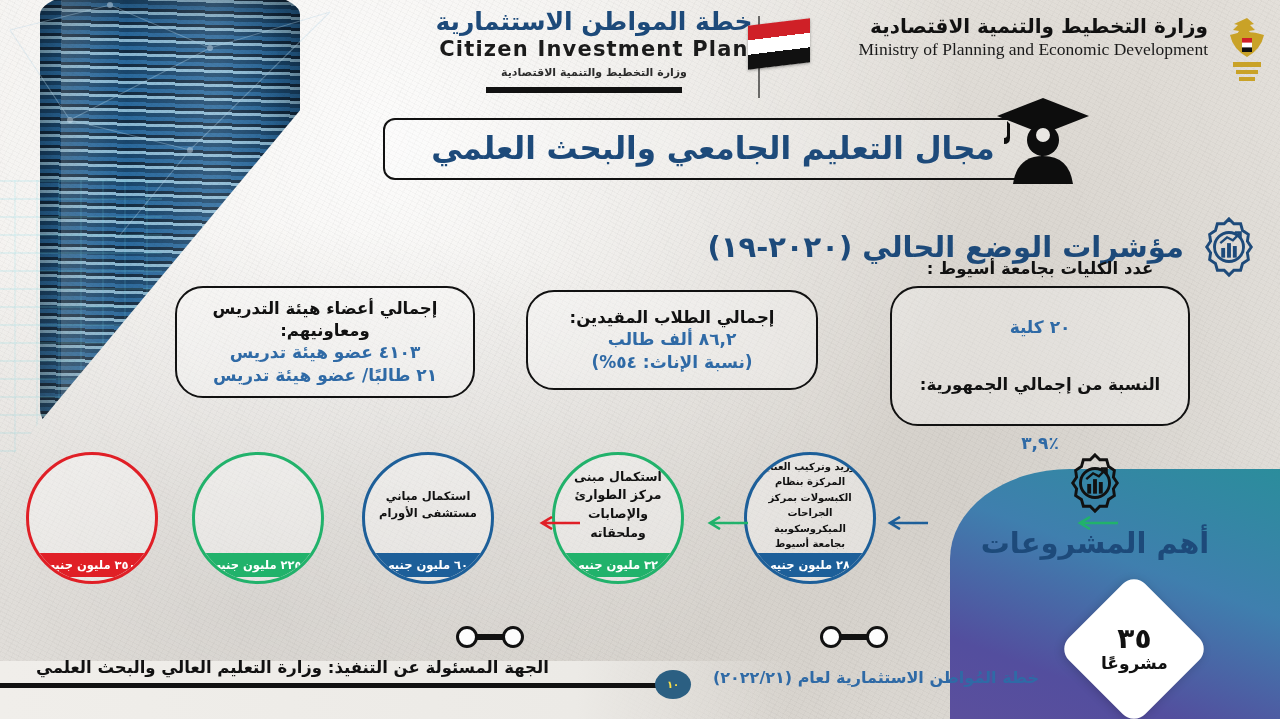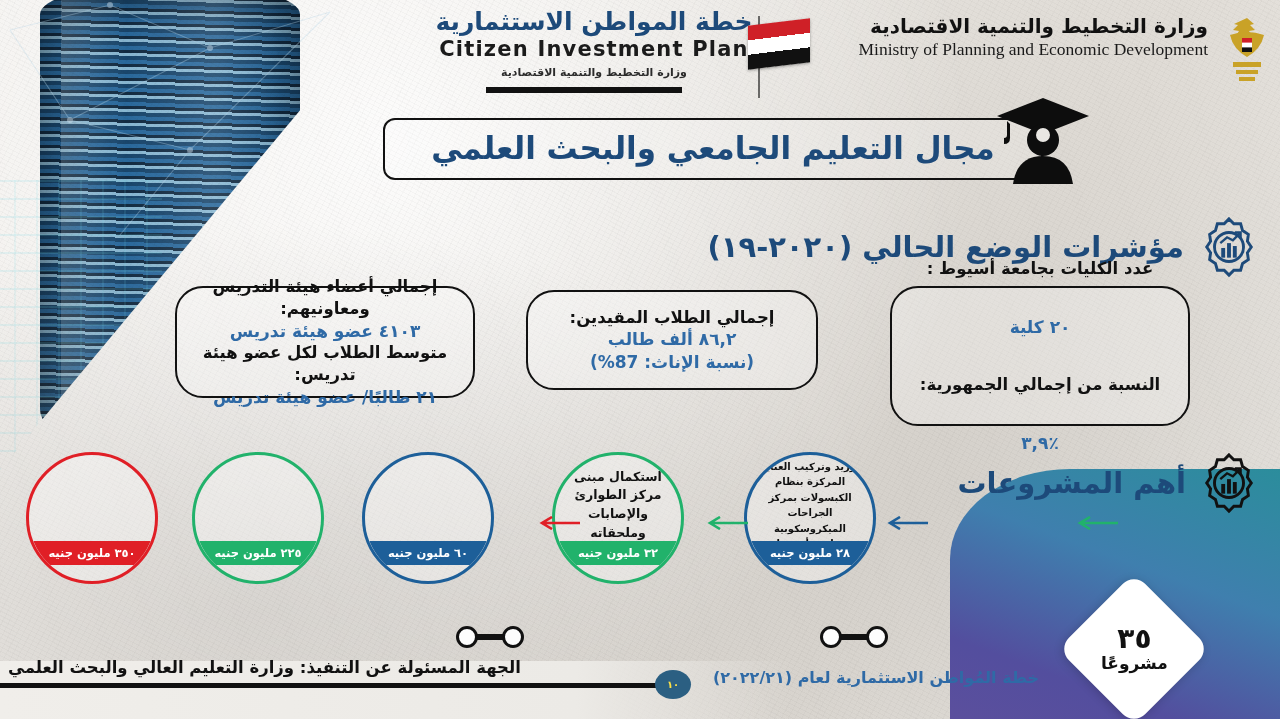--- a/index.html
+++ b/index.html
@@ -162,38 +162,38 @@
     position:absolute; top:0; width:22px; height:22px; border-radius:50%;
     background:#fdfdfd; border:3px solid #111;
   }
   .connector .dot.a{ left:0; } .connector .dot.b{ right:0; }
   #conn-1{ right:392px; } #conn-2{ right:756px; }
 
   
   .sec-projects{
     position:absolute; right:20px; top:452px; width:330px; text-align:right;
   }
-  .sec-projects .head{ display:flex; align-items:center; justify-content:flex-start; gap:12px; }
+  .sec-projects .head{ display:flex; align-items:center; justify-content:flex-start; gap:12px;flex-direction:column; }
   .proj-amount{
     margin-top:4px; font-size:21px; font-weight:bold; color:#111; line-height:1.3;
     text-align:center; padding-right:16px;
   }
 
   .circles{ position:absolute; left:0; top:452px; width:900px; height:140px; }
   .pcircle{
     position:absolute; width:132px; height:132px; border-radius:50%;
     border:3px solid #1d4a7a; background:rgba(255,255,255,.35);
     overflow:hidden; display:flex; align-items:center; justify-content:center;
   }
   .pcircle .ptxt{
     font-size:11.5px; font-weight:bold; color:#111; text-align:center;
     line-height:1.5; padding:0 9px 26px 9px;
   }
   .pcircle .pcost{
-    position:absolute; left:0; bottom:16px; width:100%; height:24px;
+    position:absolute; left:0; bottom:4px; width:100%; height:24px;
     display:flex; align-items:center; justify-content:center;
     font-size:11.5px; font-weight:bold; color:#fff;
   }
   #p-1{ right:742px; border-color:#e01f26; }
   #p-1 .pcost{ background:#e01f26; }
   #p-2{ right:576px; border-color:#21b26b; }
   #p-2 .pcost{ background:#21b26b; }
   #p-3{ right:406px; border-color:#1d5f99; }
   #p-3 .pcost{ background:#1d5f99; }
   #p-4{ right:216px; border-color:#21b26b; }
@@ -213,21 +213,21 @@
     transform:rotate(45deg);
     box-shadow:0 2px 10px rgba(0,0,0,.18);
     display:flex; align-items:center; justify-content:center;
   }
   .badge-inner{ transform:rotate(-45deg); text-align:center; }
   .badge-num{ font-size:28px; font-weight:bold; color:#111; line-height:1.05; letter-spacing:2px; }
   .badge-lbl{ font-size:17px; font-weight:bold; color:#111; line-height:1.2; }
 
   
   .foot-left{
-    position:absolute; left:8px; bottom:42px;
+    position:absolute; left:36px; bottom:42px;
     font-size:16.5px; font-weight:bold; color:#111;
   }
   .foot-rule{
     position:absolute; left:0; bottom:31px; width:690px; height:5px; background:#111;
   }
   .page-badge{
     position:absolute; left:655px; bottom:20px; width:36px; height:29px;
     background:#2b5f82; border-radius:50%;
     display:flex; align-items:center; justify-content:center;
     color:#fde047; font-size:10px; font-weight:bold;
@@ -330,27 +330,26 @@
     <div class="kpi" id="kpi-colleges">
       <span class="lbl">عدد الكليات بجامعة أسيوط :</span>
       <span class="val">٢٠ كلية</span>
       <span class="lbl">النسبة من إجمالي الجمهورية:</span>
       <span class="val">٪٣,٩</span>
     </div>
 
     <div class="kpi" id="kpi-students">
       <span class="lbl">إجمالي الطلاب المقيدين:</span>
       <span class="val">٨٦,٢ ألف طالب</span>
-      <span class="val">(نسبة الإناث: 87%)</span>
+      <span class="val">(نسبة الإناث: ٥٤%)</span>
     </div>
 
     <div class="kpi" id="kpi-staff">
       <span class="lbl">إجمالي أعضاء هيئة التدريس ومعاونيهم:</span>
       <span class="val">٤١٠٣  عضو هيئة تدريس</span>
-      <span class="lbl">متوسط الطلاب لكل عضو هيئة تدريس:</span>
       <span class="val">٢١ طالبًا/ عضو هيئة تدريس</span>
     </div>
 
     <div class="connector" id="conn-1">
       <div class="bar"></div>
       <div class="dot a"></div>
       <div class="dot b"></div>
     </div>
     <div class="connector" id="conn-2">
       <div class="bar"></div>
@@ -379,20 +378,21 @@
   </div>
 
   <div class="circles">
     <div class="pcircle" id="p-1">
       <span class="pcost">٣٥٠ مليون جنيه</span>
     </div>
     <div class="pcircle" id="p-2">
       <span class="pcost">٢٢٥ مليون جنيه</span>
     </div>
     <div class="pcircle" id="p-3">
+      <span class="ptxt">استكمال مباني مستشفى الأورام</span>
       <span class="pcost">٦٠ مليون جنيه</span>
     </div>
     <div class="pcircle" id="p-4">
       <span class="ptxt">استكمال مبنى مركز الطوارئ والإصابات وملحقاته</span>
       <span class="pcost">٣٢ مليون جنيه</span>
     </div>
     <div class="pcircle" id="p-5">
       <span class="ptxt">توريد وتركيب العناية المركزة بنظام الكبسولات بمركز الجراحات الميكروسكوبية بجامعة أسيوط</span>
       <span class="pcost">٢٨ مليون جنيه</span>
     </div>

